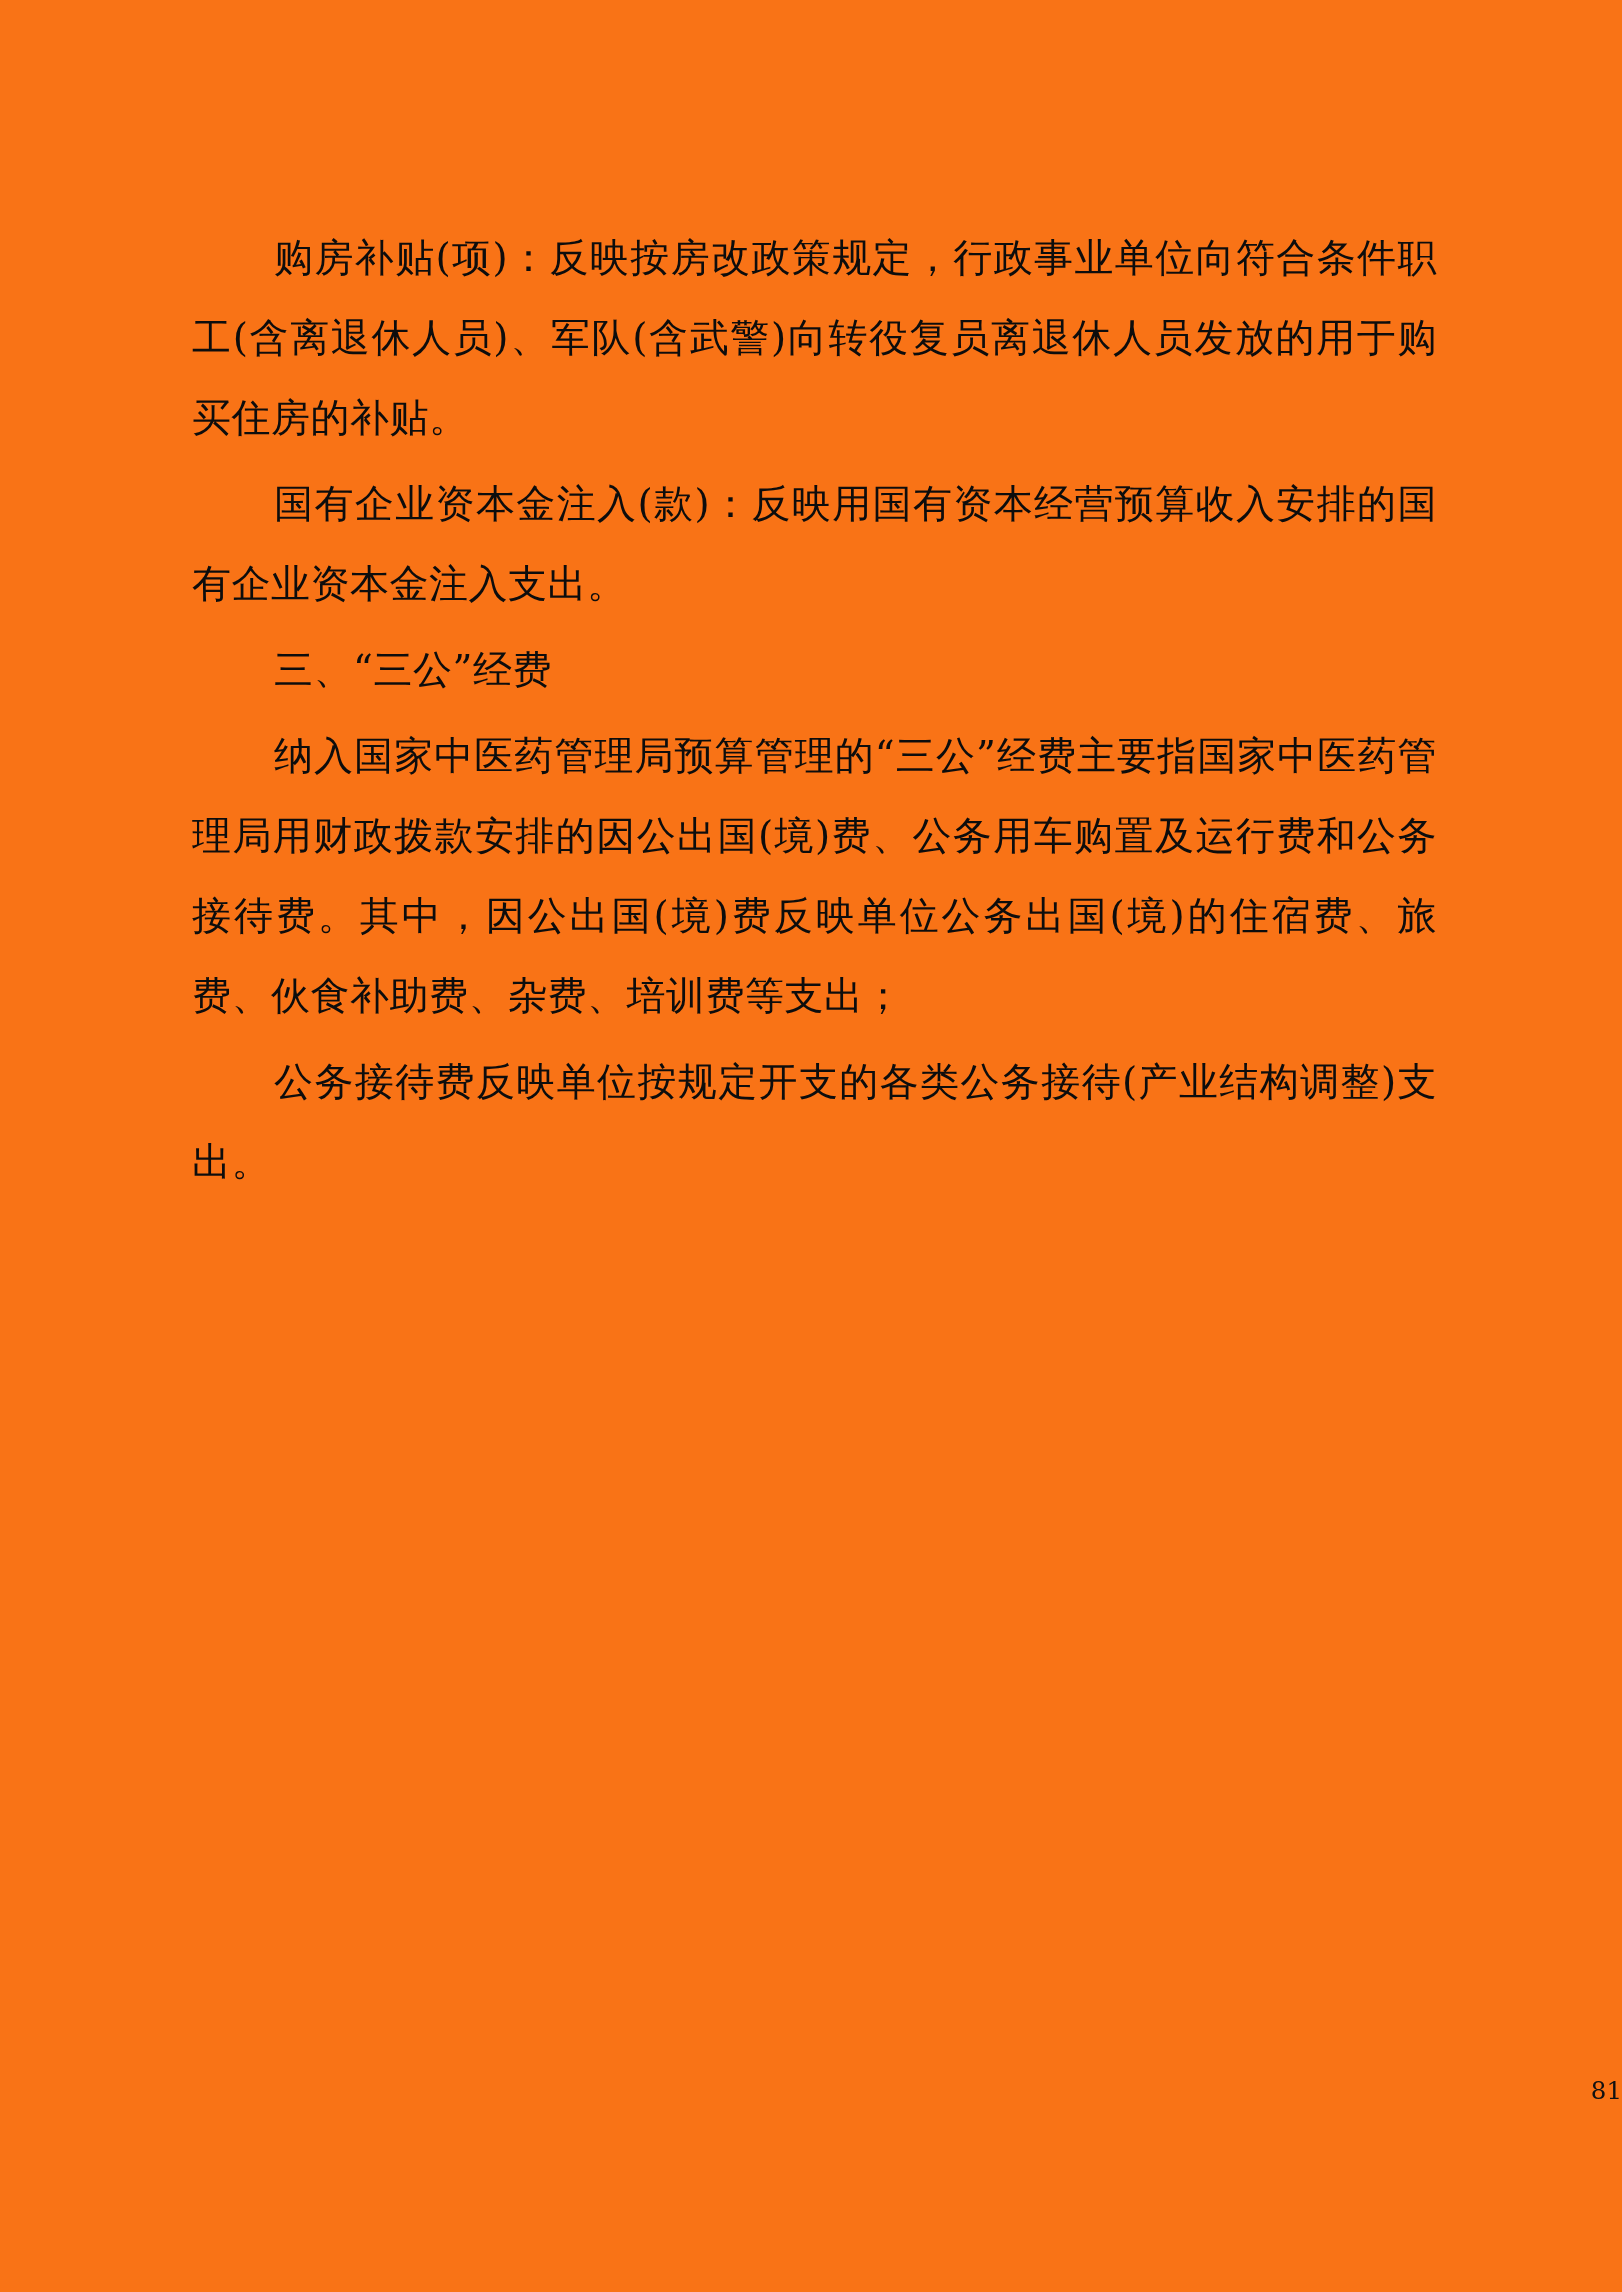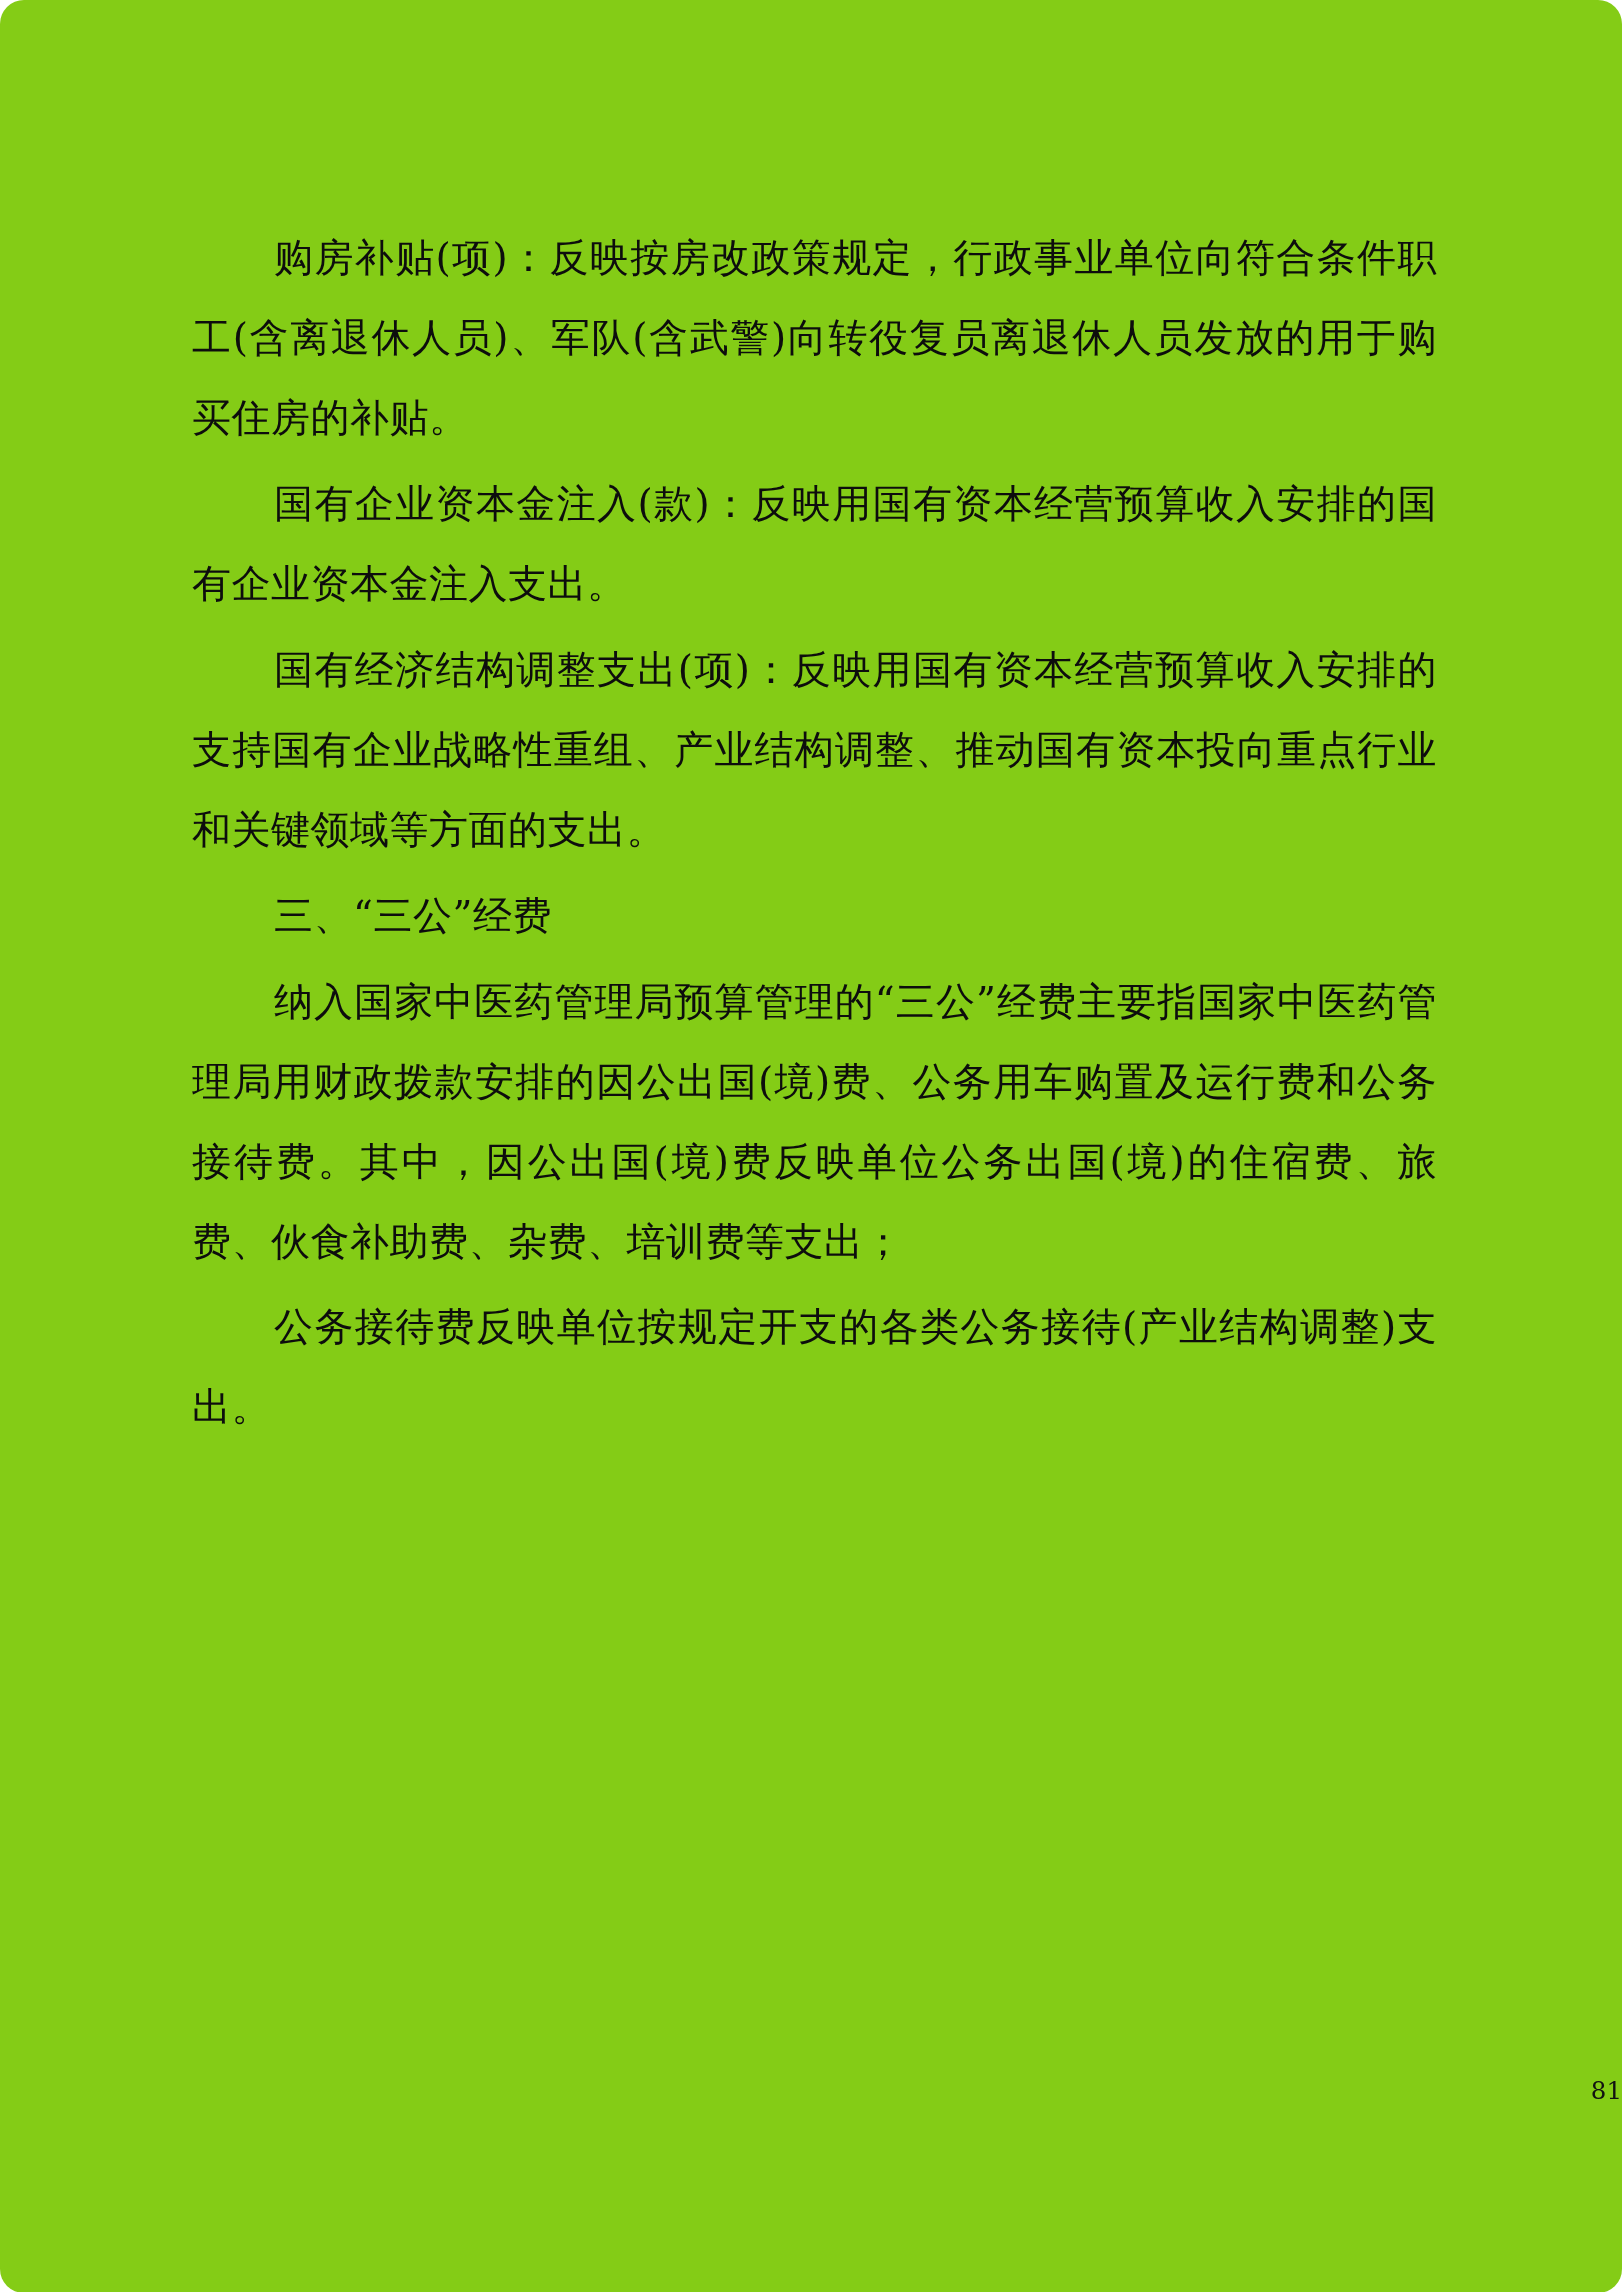--- a/index.html
+++ b/index.html
@@ -4,26 +4,25 @@
 <style>
   html, body {
     margin: 0;
     padding: 0;
     background: #ffffff;
   }
   .page {
     width: 1622px;
     height: 2293px;
     position: relative;
-    background: #84cc16;
+    background: #f97316;
     box-sizing: border-box;
     font-family: "DejaVu Serif", "Liberation Serif", serif;
     color: #0d0d0d;
     overflow: hidden;
-    border-radius: 24px;
   }
   .content {
     position: absolute;
     left: 192px;
     top: 218px;
     width: 1245px;
   }
   .para {
     font-size: 39px;
     line-height: 80px;
@@ -45,20 +44,19 @@
     color: #111;
   }
 </style>
 </head>
 <body>
 
 <div class="page">
   <div class="content">
     <p class="para">购房补贴(项)：反映按房改政策规定，行政事业单位向符合条件职工(含离退休人员)、军队(含武警)向转役复员离退休人员发放的用于购买住房的补贴。</p>
     <p class="para">国有企业资本金注入(款)：反映用国有资本经营预算收入安排的国有企业资本金注入支出。</p>
-    <p class="para">国有经济结构调整支出(项)：反映用国有资本经营预算收入安排的支持国有企业战略性重组、产业结构调整、推动国有资本投向重点行业和关键领域等方面的支出。</p>
     <p class="para">三、“三公”经费</p>
     <p class="para">纳入国家中医药管理局预算管理的“三公”经费主要指国家中医药管理局用财政拨款安排的因公出国(境)费、公务用车购置及运行费和公务接待费。其中，因公出国(境)费反映单位公务出国(境)的住宿费、旅费、伙食补助费、杂费、培训费等支出；</p>
     <p class="para">公务接待费反映单位按规定开支的各类公务接待(产业结构调整)支出。</p>
   </div>
   <div class="page-number">81</div>
 </div>
 
 
 </body></html>

